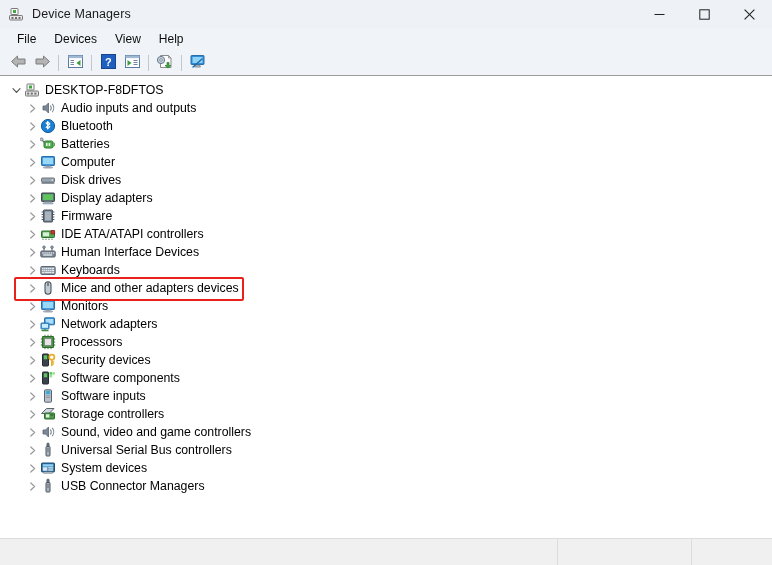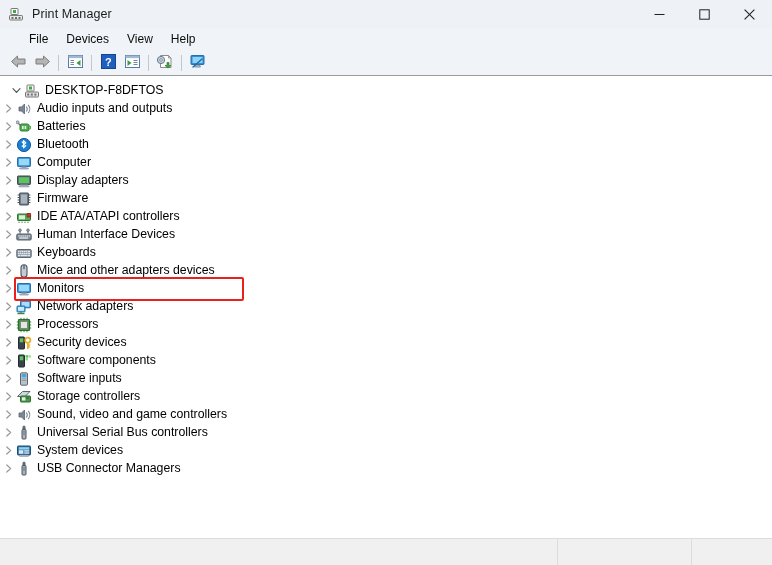--- a/index.html
+++ b/index.html
@@ -28,21 +28,21 @@
   .win-controls{position:absolute;right:0;top:0;height:28px;display:flex;}
   .win-btn{
     width:45px;height:28px;display:flex;align-items:center;justify-content:center;
     cursor:default;
   }
   .win-btn svg{display:block;}
 
   
   .menubar{
     height:22px;min-height:22px;display:flex;align-items:center;
-    background:#f0f4f8;padding-left:20px;
+    background:#f0f4f8;padding-left:8px;
   }
   .menu-item{
     padding:2px 9px;font-size:12px;color:#0b0b0b;cursor:default;
   }
 
   
   .toolbar{
     height:25px;min-height:25px;display:flex;align-items:center;
     background:#f0f4f8;padding-left:6px;
     border-bottom:1px solid #9a9a9a;
@@ -53,34 +53,34 @@
   }
   .tb-sep{width:1px;height:16px;background:#c3c8cd;margin:0 4px;}
 
   
   .content{
     flex:1 1 auto;background:#ffffff;overflow:hidden;position:relative;
     padding-top:5px;
   }
   .tree{margin:0;padding:0;list-style:none;}
   .node{
-    height:18px;display:flex;align-items:flex-end;
+    height:18px;display:flex;align-items:center;
     position:relative;white-space:nowrap;cursor:default;
   }
   .node .chev{
     width:16px;height:18px;display:flex;align-items:center;justify-content:center;
     flex:0 0 auto;
   }
   .node .nicon{
     width:16px;height:16px;display:flex;align-items:center;justify-content:center;
     flex:0 0 auto;margin-right:5px;
   }
   .node .lbl{font-size:12.3px;color:#000;line-height:18px;}
   .root{padding-left:8px;}
-  .child{}
+  .child{padding-left:24px;}
   .highlight{
     position:absolute;border:2px solid #e8211b;border-radius:2px;
     pointer-events:none;
   }
 
   
   .statusbar{
     height:26px;min-height:26px;display:flex;background:#f0f0f0;
     border-top:1px solid #dcdcdc;
   }
@@ -96,21 +96,21 @@
     <span class="title-icon">
       <svg class="dm-icon" width="16" height="16" viewBox="0 0 16 16">
         <rect x="3" y="2.5" width="7" height="6" rx="0.5" fill="#ffffff" stroke="#7a7a7a" stroke-width="1"></rect>
         <rect x="5" y="4" width="3" height="3" fill="#3faa3f"></rect>
         <rect x="1.5" y="9.5" width="13" height="4.5" rx="0.7" fill="#e8e8e8" stroke="#7a7a7a" stroke-width="1"></rect>
         <rect x="3.5" y="11" width="2" height="2" fill="#6f6f6f"></rect>
         <rect x="7" y="11" width="2" height="2" fill="#6f6f6f"></rect>
         <rect x="10.5" y="11" width="2" height="2" fill="#6f6f6f"></rect>
       </svg>
     </span>
-    <span class="title-text">Print Manager</span>
+    <span class="title-text">Device Managers</span>
 
     <div class="win-controls">
       <div class="win-btn">
         <svg width="11" height="11" viewBox="0 0 11 11">
             <line x1="0.5" y1="5.5" x2="10.5" y2="5.5" stroke="#202020" stroke-width="1"></line>
           </svg>
       </div>
       <div class="win-btn">
         <svg width="11" height="11" viewBox="0 0 11 11">
             <rect x="0.8" y="0.8" width="9.4" height="9.4" fill="none" stroke="#202020" stroke-width="1"></rect>
@@ -254,59 +254,74 @@
           <span class="lbl">Audio inputs and outputs</span>
         </li>
         <li class="node child">
           <span class="chev">
             <svg width="9" height="9" viewBox="0 0 9 9">
               <path d="M2.8 1 L6.6 4.5 L2.8 8" fill="none" stroke="#9a9a9a" stroke-width="1.25" stroke-linecap="round" stroke-linejoin="round"></path>
             </svg>
           </span>
           <span class="nicon">
             <svg width="16" height="16" viewBox="0 0 16 16">
+              <circle cx="8" cy="8" r="6.6" fill="#1d7fd4" stroke="#125da0" stroke-width="1"></circle>
+              <path d="M6.2 5 L9.8 8.6 L7.6 10.8 L7.6 3.6 L9.8 5.8 L6.2 9.4" fill="none" stroke="#ffffff" stroke-width="1.2" stroke-linejoin="round" stroke-linecap="round"></path>
+            </svg>
+          </span>
+          <span class="lbl">Bluetooth</span>
+        </li>
+        <li class="node child">
+          <span class="chev">
+            <svg width="9" height="9" viewBox="0 0 9 9">
+              <path d="M2.8 1 L6.6 4.5 L2.8 8" fill="none" stroke="#9a9a9a" stroke-width="1.25" stroke-linecap="round" stroke-linejoin="round"></path>
+            </svg>
+          </span>
+          <span class="nicon">
+            <svg width="16" height="16" viewBox="0 0 16 16">
               <rect x="4" y="5" width="9" height="7" rx="1.6" fill="#4faf4f" stroke="#2f7d2f" stroke-width="1"></rect>
               <rect x="12.5" y="7" width="2" height="3" rx="0.6" fill="#7fc97f" stroke="#2f7d2f" stroke-width="0.7"></rect>
               <path d="M4.5 6.5 L1.5 3.5" stroke="#6b6b6b" stroke-width="1.3" stroke-linecap="round"></path>
               <circle cx="1.6" cy="3.3" r="1.5" fill="#b9c2cb" stroke="#6b7682" stroke-width="0.7"></circle>
               <rect x="6" y="7" width="1.6" height="3" fill="#e8f6e8"></rect>
               <rect x="8.6" y="7" width="1.6" height="3" fill="#e8f6e8"></rect>
             </svg>
           </span>
           <span class="lbl">Batteries</span>
         </li>
         <li class="node child">
           <span class="chev">
             <svg width="9" height="9" viewBox="0 0 9 9">
               <path d="M2.8 1 L6.6 4.5 L2.8 8" fill="none" stroke="#9a9a9a" stroke-width="1.25" stroke-linecap="round" stroke-linejoin="round"></path>
             </svg>
           </span>
           <span class="nicon">
             <svg width="16" height="16" viewBox="0 0 16 16">
-              <circle cx="8" cy="8" r="6.6" fill="#1d7fd4" stroke="#125da0" stroke-width="1"></circle>
-              <path d="M6.2 5 L9.8 8.6 L7.6 10.8 L7.6 3.6 L9.8 5.8 L6.2 9.4" fill="none" stroke="#ffffff" stroke-width="1.2" stroke-linejoin="round" stroke-linecap="round"></path>
-            </svg>
-          </span>
-          <span class="lbl">Bluetooth</span>
-        </li>
-        <li class="node child">
-          <span class="chev">
-            <svg width="9" height="9" viewBox="0 0 9 9">
-              <path d="M2.8 1 L6.6 4.5 L2.8 8" fill="none" stroke="#9a9a9a" stroke-width="1.25" stroke-linecap="round" stroke-linejoin="round"></path>
-            </svg>
-          </span>
-          <span class="nicon">
-            <svg width="16" height="16" viewBox="0 0 16 16">
               <rect x="1.5" y="2.5" width="13" height="9" rx="0.7" fill="#2f8fd8" stroke="#2a6ea8" stroke-width="1"></rect>
               <rect x="2.8" y="3.8" width="10.4" height="6.4" fill="#9ad8fa"></rect>
               <rect x="5.5" y="11.5" width="5" height="1.4" fill="#98a6b4"></rect>
               <rect x="3.5" y="12.9" width="9" height="1.2" rx="0.5" fill="#b4c0cc" stroke="#7e8a96" stroke-width="0.6"></rect>
             </svg>
           </span>
           <span class="lbl">Computer</span>
+        </li>
+        <li class="node child">
+          <span class="chev">
+            <svg width="9" height="9" viewBox="0 0 9 9">
+              <path d="M2.8 1 L6.6 4.5 L2.8 8" fill="none" stroke="#9a9a9a" stroke-width="1.25" stroke-linecap="round" stroke-linejoin="round"></path>
+            </svg>
+          </span>
+          <span class="nicon">
+            <svg width="16" height="16" viewBox="0 0 16 16">
+              <rect x="1.5" y="6" width="13" height="4.2" rx="1" fill="#9aa4ae" stroke="#6c757e" stroke-width="1"></rect>
+              <rect x="1.5" y="10.2" width="13" height="1.6" rx="0.6" fill="#6c757e"></rect>
+              <circle cx="12.2" cy="8.1" r="0.8" fill="#e6ebef"></circle>
+            </svg>
+          </span>
+          <span class="lbl">Disk drives</span>
         </li>
         <li class="node child">
           <span class="chev">
             <svg width="9" height="9" viewBox="0 0 9 9">
               <path d="M2.8 1 L6.6 4.5 L2.8 8" fill="none" stroke="#9a9a9a" stroke-width="1.25" stroke-linecap="round" stroke-linejoin="round"></path>
             </svg>
           </span>
           <span class="nicon">
             <svg width="16" height="16" viewBox="0 0 16 16">
               <rect x="1.5" y="3" width="13" height="8.5" rx="0.7" fill="#5a6670" stroke="#3f4951" stroke-width="1"></rect>

